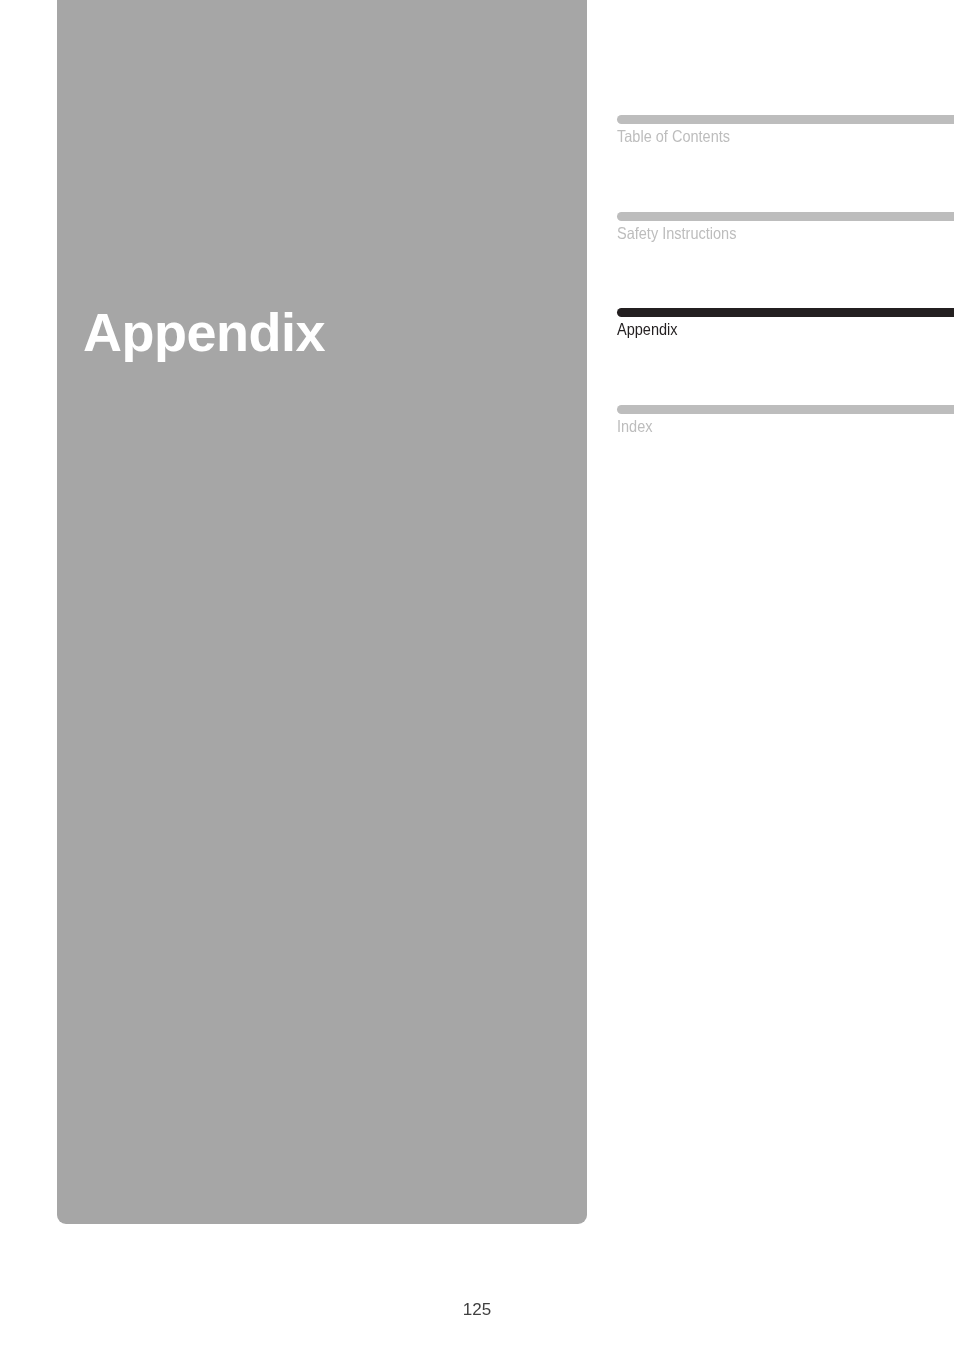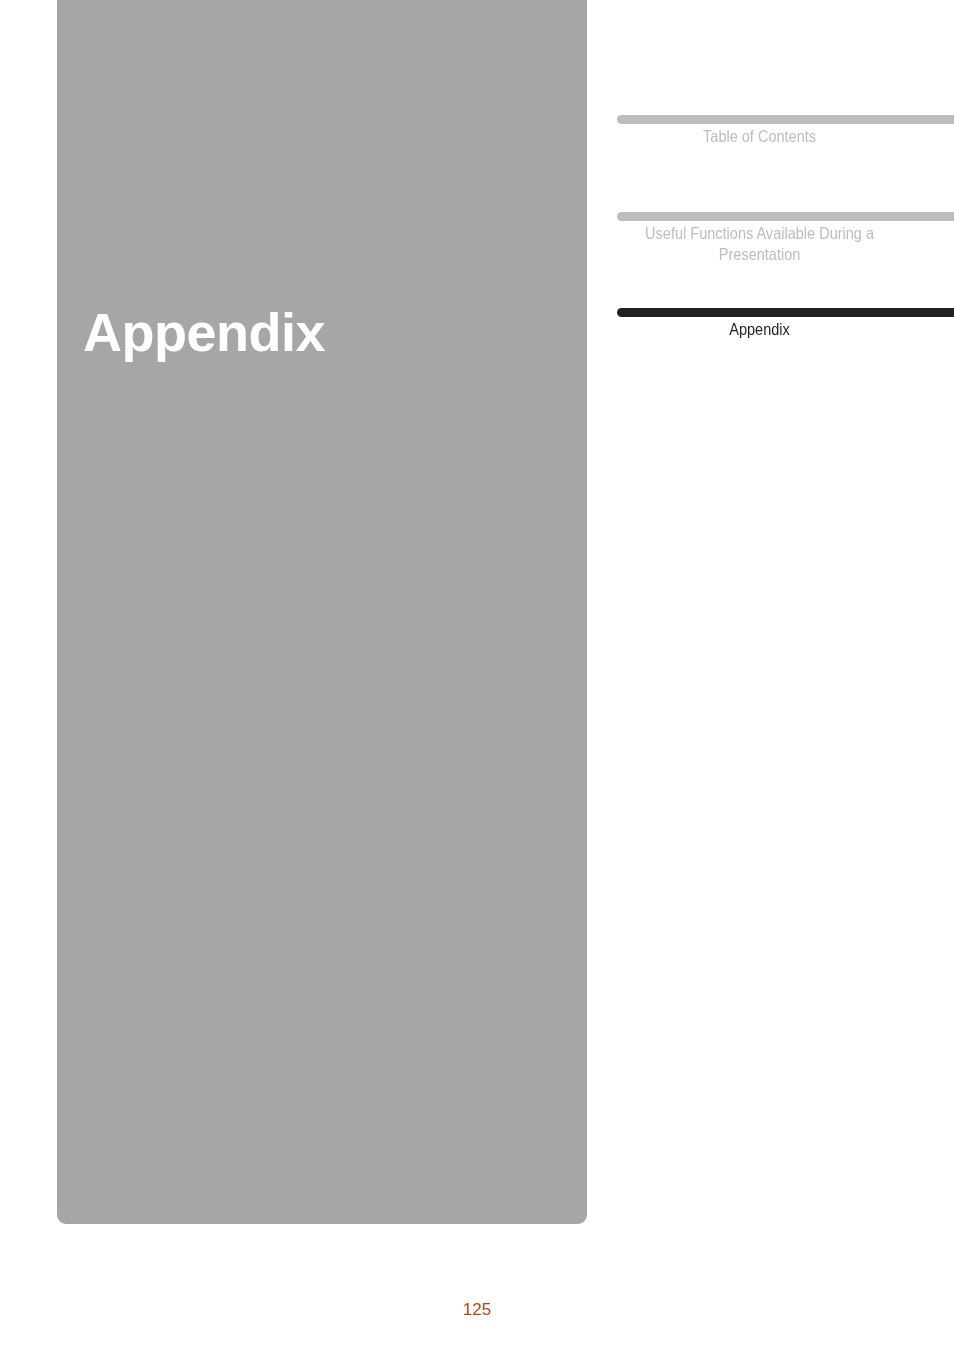--- a/index.html
+++ b/index.html
@@ -41,21 +41,20 @@
     line-height: 1.0;
     white-space: nowrap;
   }
 
   
   #chapter-index {
     position: absolute;
     left: 617px;
     top: 115px;
     width: 337px;
-    text-align: center;
   }
   .index-item {
     position: relative;
     height: 96.6px;
   }
   .index-bar {
     position: absolute;
     left: 0;
     top: 0;
     width: 337px;
@@ -85,54 +84,58 @@
     color: #231f20;
   }
 
   
   #page-number {
     position: absolute;
     left: 0;
     top: 1300px;
     width: 954px;
     text-align: center;
-    color: #c2410c;
+    color: #404040;
     font-size: 17px;
   }
 </style>
 </head>
 <body>
 
 <div id="page">
 
   <div id="chapter-panel">
     <div id="chapter-title">Appendix</div>
   </div>
 
   <div id="chapter-index">
 
     <div class="index-item">
       <div class="index-bar"></div>
       <div class="index-label">Table of Contents</div>
     </div>
 
+    <div class="index-item">
+      <div class="index-bar"></div>
+      <div class="index-label">Safety Instructions</div>
+    </div>
 
 
 
-    <div class="index-item">
-      <div class="index-bar"></div>
-      <div class="index-label">Useful Functions Available During a Presentation</div>
-    </div>
 
 
 
 
     <div class="index-item is-current">
       <div class="index-bar"></div>
       <div class="index-label">Appendix</div>
     </div>
 
+    <div class="index-item">
+      <div class="index-bar"></div>
+      <div class="index-label">Index</div>
+    </div>
 
   </div>
 
   <div id="page-number">125</div>
 
 </div>
 
 </body></html>

